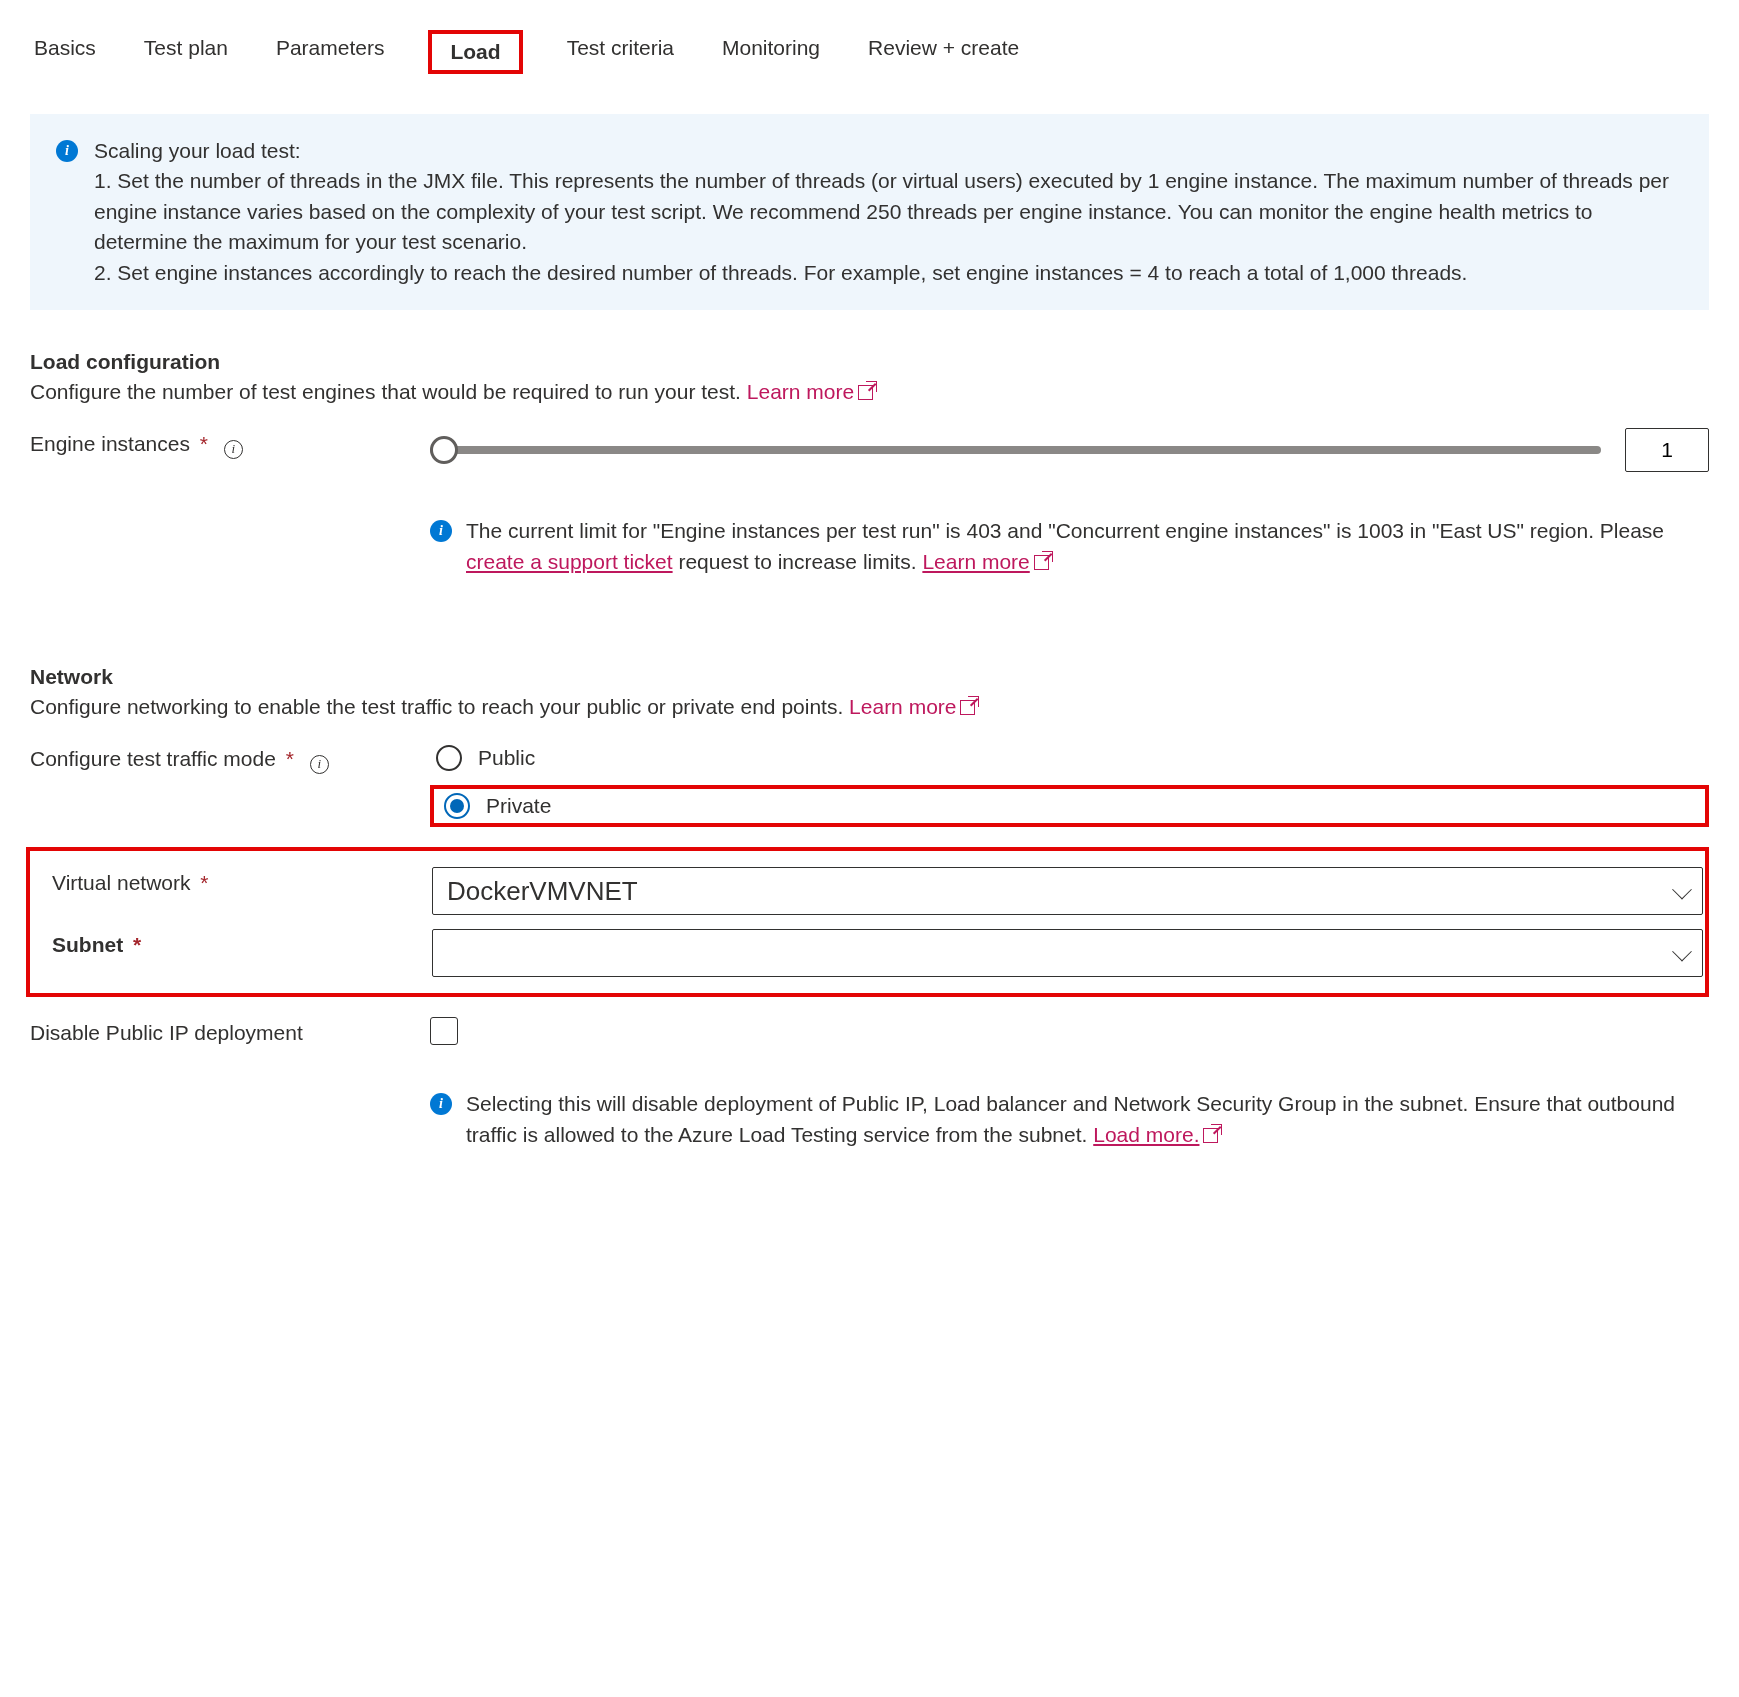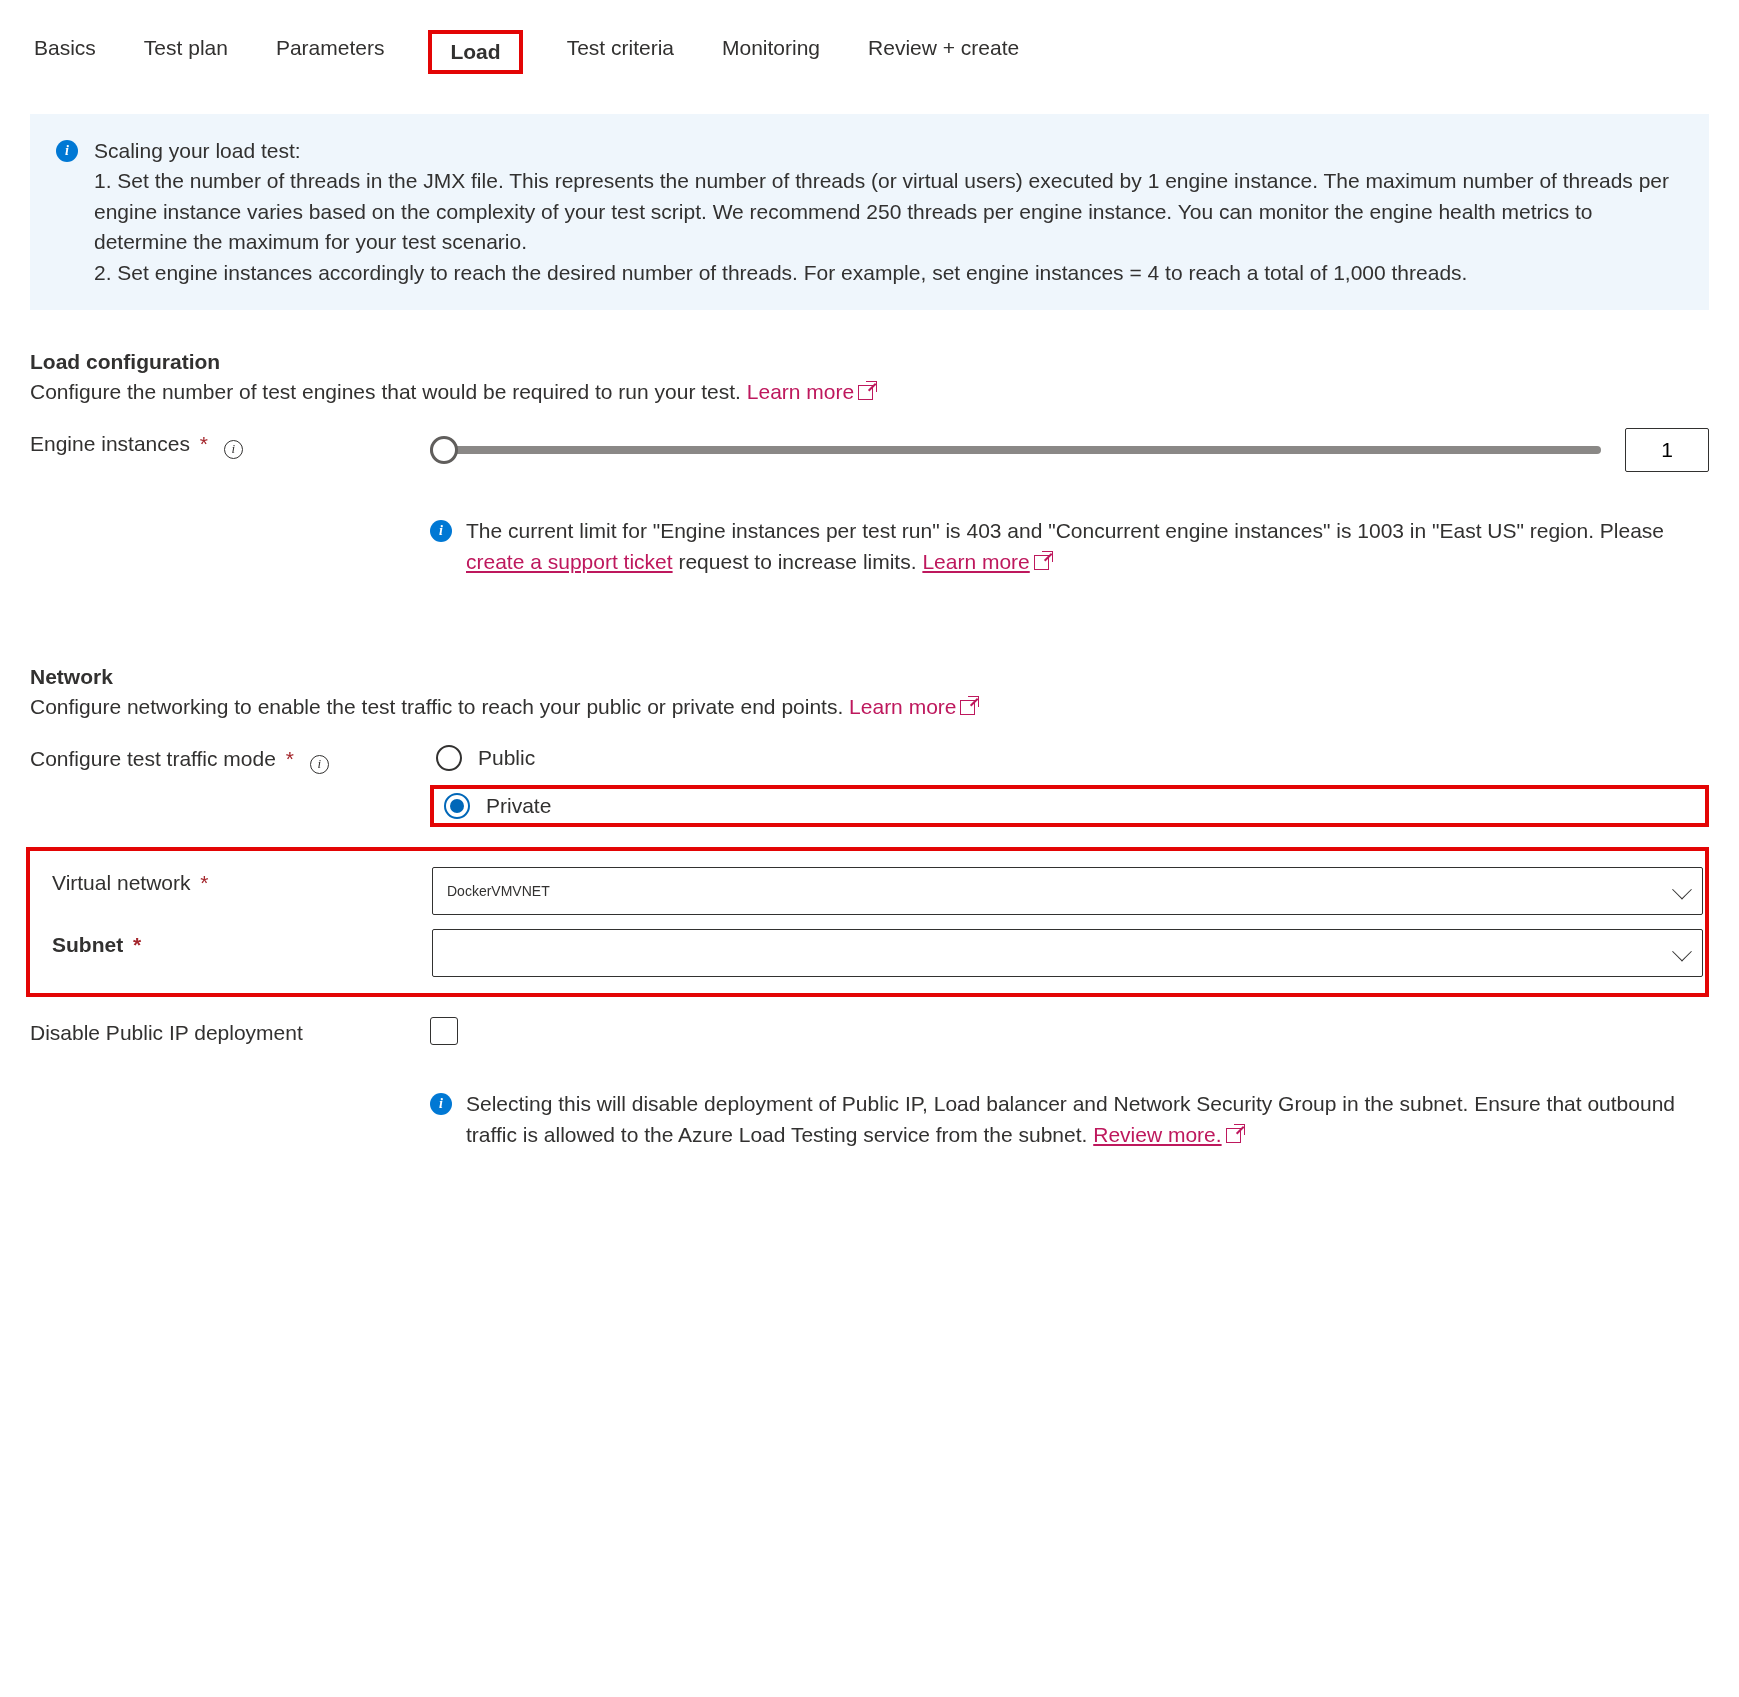--- a/index.html
+++ b/index.html
@@ -156,21 +156,21 @@
   
   .select-wrap { position: relative; }
   .select {
     width: 100%;
     height: 48px;
     border: 1px solid #323130;
     border-radius: 2px;
     padding: 0 44px 0 14px;
     display: flex;
     align-items: center;
-    font-size: 14px;
+    font-size: 26px;
     color: #323130;
     background: #fff;
     cursor: pointer;
   }
   .chevron {
     position: absolute;
     right: 14px; top: 50%;
     transform: translateY(-60%) rotate(45deg);
     width: 14px; height: 14px;
     border-right: 1.5px solid #323130;
@@ -322,18 +322,18 @@
   <div class="label-col">
     <span>Disable Public IP deployment</span>
   </div>
   <div class="ctrl-col">
     <div class="checkbox"></div>
 
     <div class="limit-note">
       <span class="info-icon">i</span>
       <div>
         <span>Selecting this will disable deployment of Public IP, Load balancer and Network Security Group in the subnet. Ensure that outbound traffic is allowed to the Azure Load Testing service from the subnet. </span><a class="link under">
-          <span>Review more.</span><span class="ext-icon"></span>
+          <span>Load more.</span><span class="ext-icon"></span>
         </a>
       </div>
     </div>
   </div>
 </div>
 
 </body></html>

